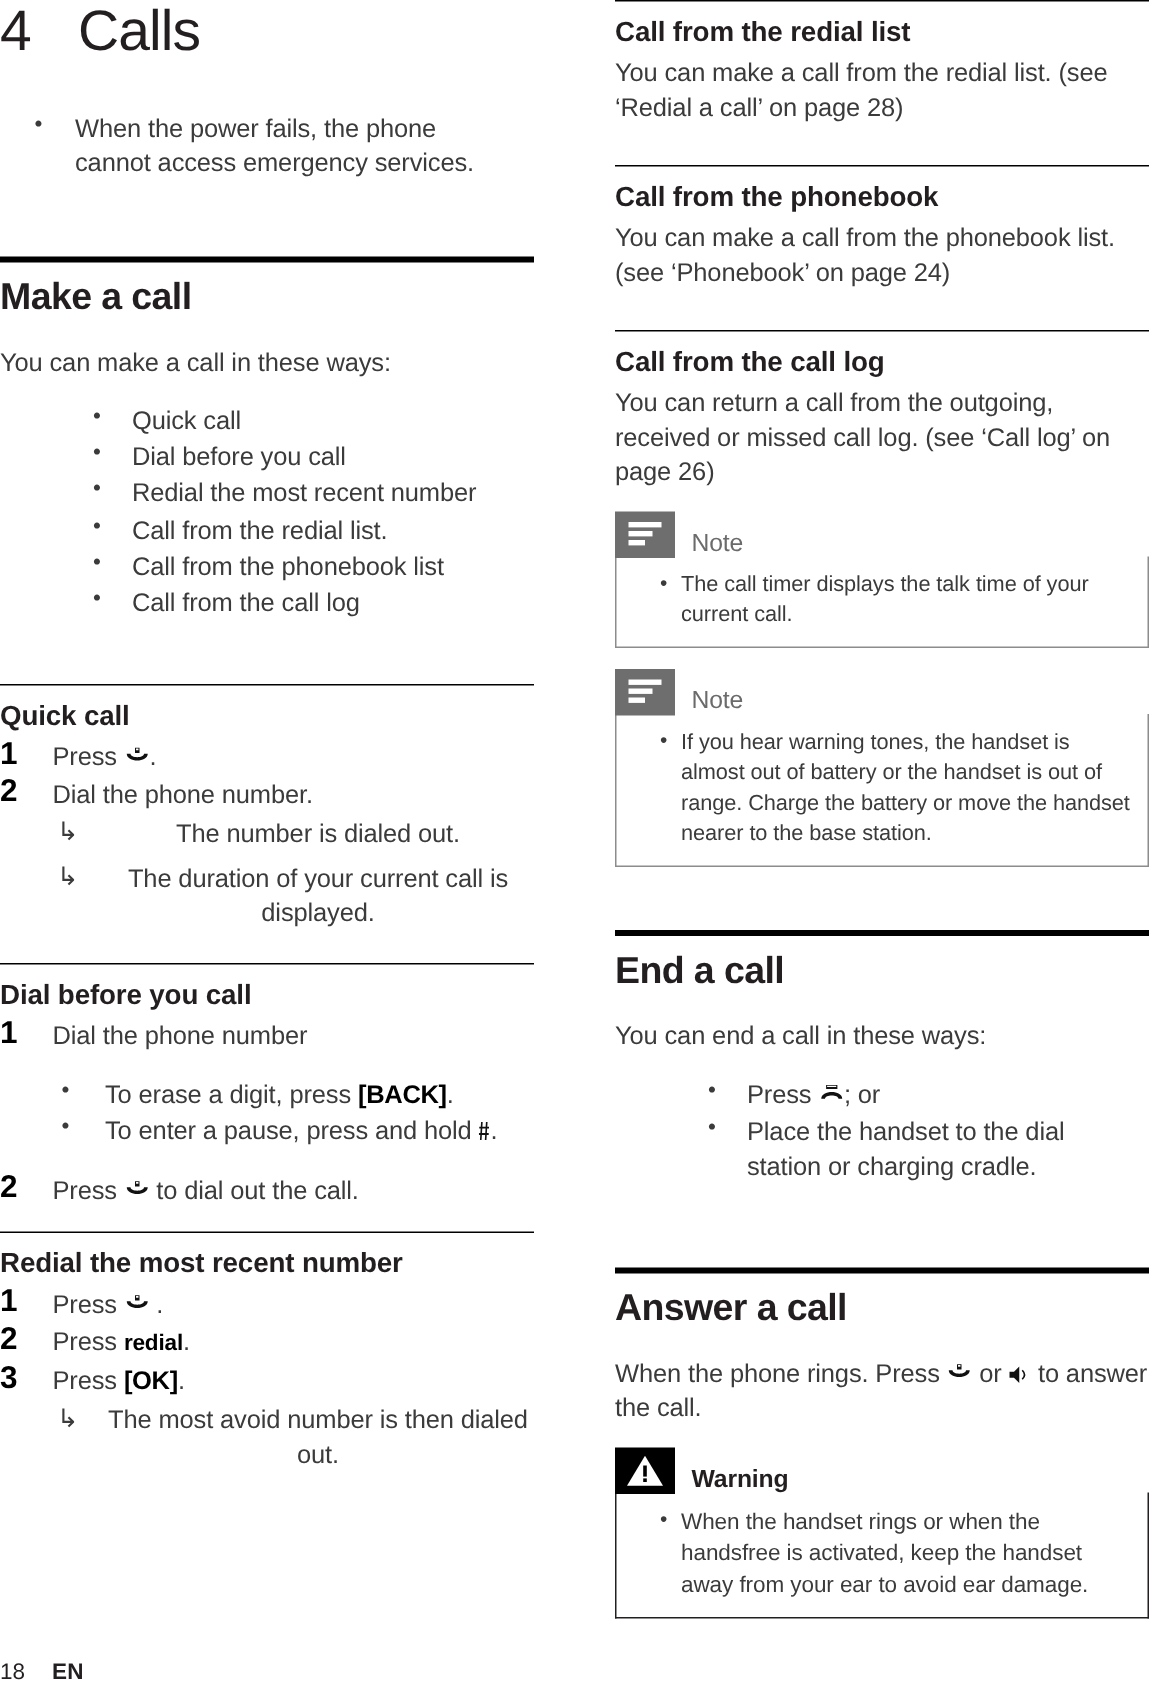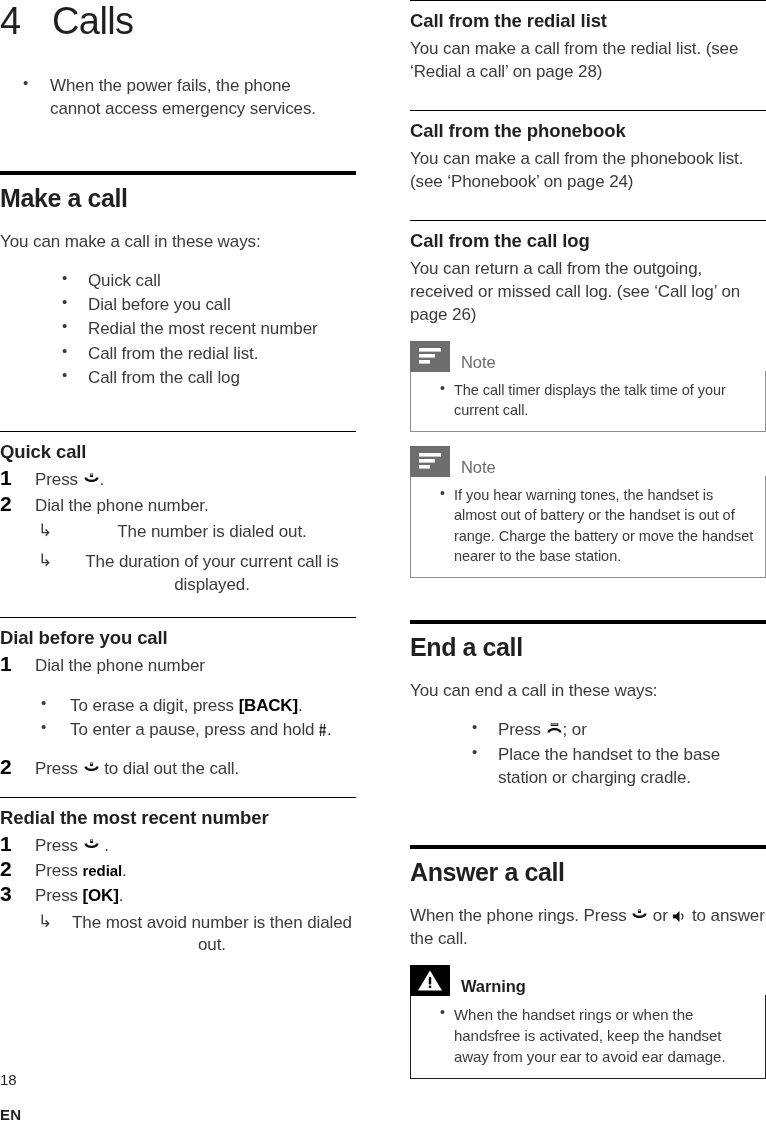--- a/index.html
+++ b/index.html
@@ -261,21 +261,20 @@
   .callout-body.warn ul.callout-list > li { font-size: 15px; }
 
   
   .footer {
     position: absolute;
     left: 0;
     bottom: 8px;
     display: flex;
     align-items: baseline;
     gap: 18px;
-    flex-direction: column;
   }
   .footer-page {
     font-size: 15px;
     color: #231f20;
   }
   .footer-lang {
     font-size: 15px;
     font-weight: 700;
     color: #231f20;
     letter-spacing: 0.2px;
@@ -306,20 +305,21 @@
 
     <hr class="rule-thick">
     <h1 class="sec">Make a call</h1>
     <p class="body body-tight">You can make a call in these ways:</p>
 
     <ul class="bul indent">
       <li>Quick call</li>
       <li>Dial before you call</li>
       <li>Redial the most recent number</li>
       <li>Call from the redial list.</li>
+      <li>Call from the phonebook list</li>
       <li>Call from the call log</li>
     </ul>
 
     <div class="spacer-26"></div>
 
     <hr class="rule-thin">
     <h2 class="sub">Quick call</h2>
 
     <ol class="steps">
       <li>
@@ -475,21 +475,21 @@
 
     <ul class="bul indent">
       <li><span>Press</span>
         <span class="gi ico-end">
           <svg viewBox="0 0 34 28" aria-hidden="true">
             <path d="M3 19 C3 7, 31 7, 31 19 L26 19 C26 13, 8 13, 8 19 Z" fill="#111"></path>
             <path d="M9.5 0.5 h15 v5.5 h-15 z" fill="#111"></path>
             <path d="M10.8 1.6 h12.2 v1.6 h-12.2 z" fill="#fff"></path>
           </svg>
         </span><span>; or</span></li>
-      <li>Place the handset to the base station or charging cradle.</li>
+      <li>Place the handset to the dial station or charging cradle.</li>
     </ul>
 
     <div style="height:40px;"></div>
 
     <hr class="rule-thick">
     <h1 class="sec">Answer a call</h1>
     <p class="body"><span>When the phone rings. Press</span>
       <span class="gi ico-talk">
         <svg viewBox="0 0 34 28" aria-hidden="true">
           <path d="M3 9 C3 21, 31 21, 31 9 L26 9 C26 15, 8 15, 8 9 Z" fill="#111"></path>

